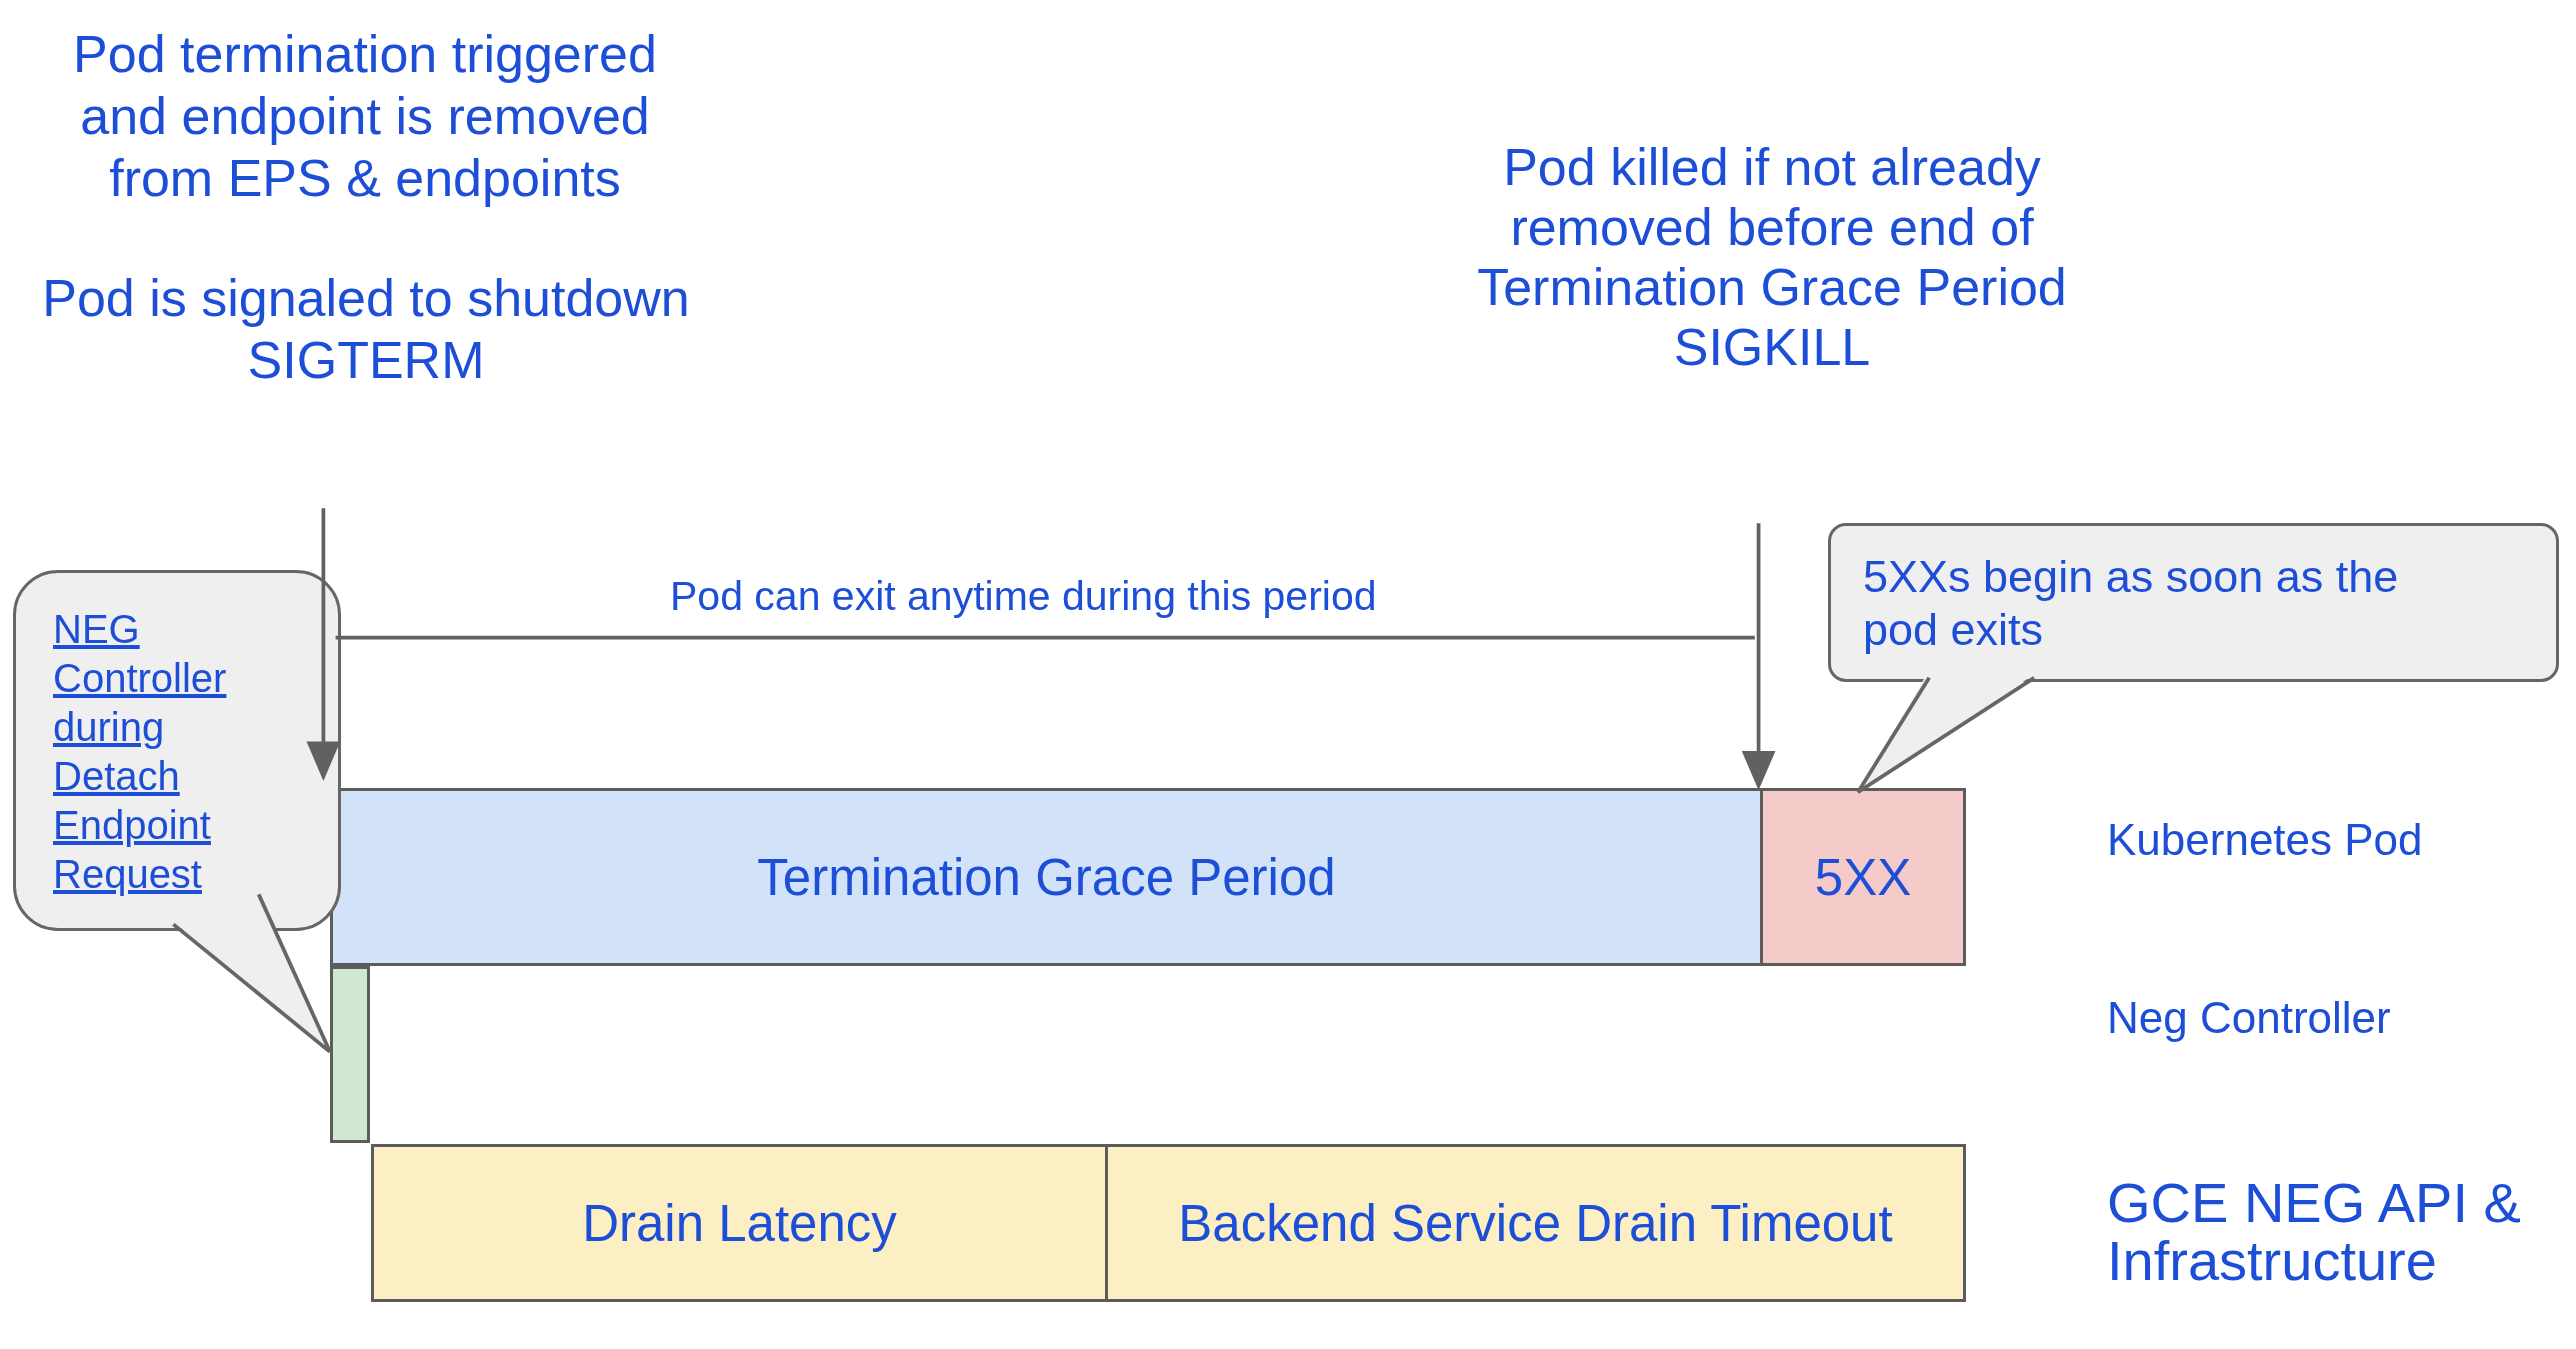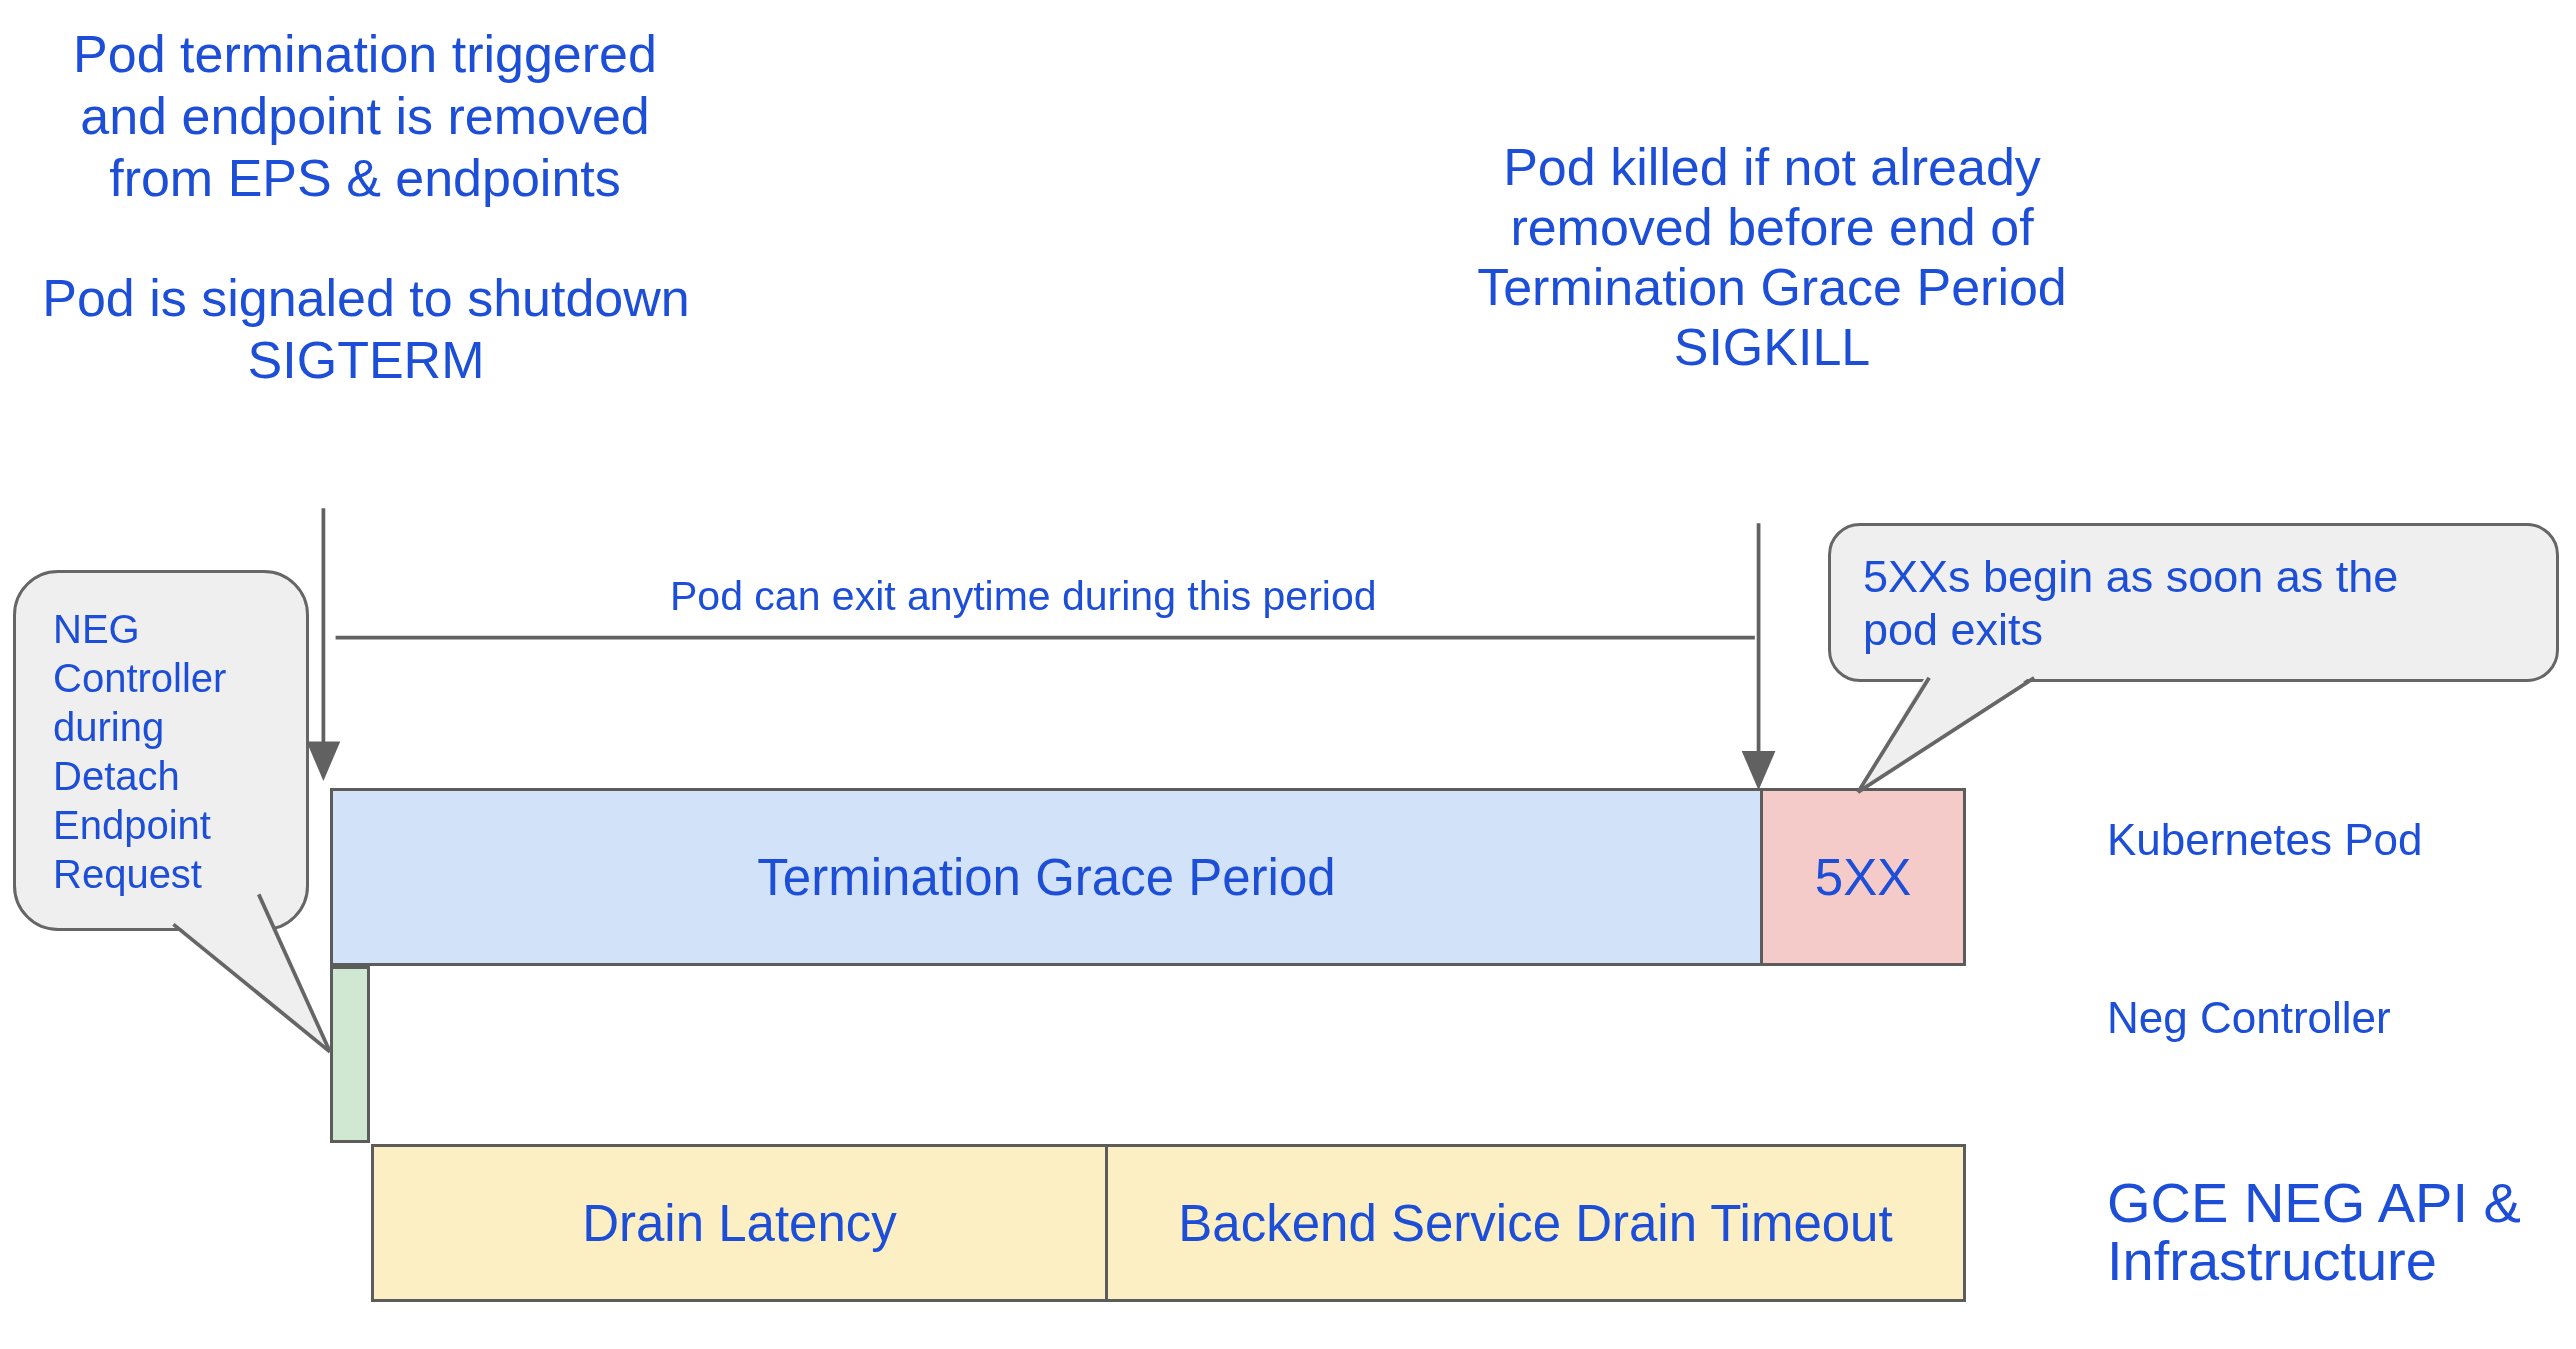--- a/index.html
+++ b/index.html
@@ -18,21 +18,21 @@
     display:flex; align-items:center; justify-content:center;
     font-size:51px; box-sizing:border-box; white-space:nowrap;
   }
   .bar-divider { border-right:3.7px solid #5c5c5c; }
   .mini-bar { position:absolute; box-sizing:border-box; border:3.7px solid #5c5c5c; }
   .bubble {
     position:absolute; box-sizing:border-box; background:#efefef;
     border:3.7px solid #666666;
   }
   .bubble-left { border-radius:45px; font-size:40px; line-height:49px; padding:32px 9.4px 0 37px; }
-  .bubble-right { border-radius:32px; font-size:45px; line-height:53px; padding:24.4px 19px 0 32px; }
+  .bubble-right { border-radius:18px; font-size:45px; line-height:53px; padding:24.4px 19px 0 32px; }
   .lane-label { position:absolute; font-size:44px; line-height:60px; white-space:nowrap; }
   .lane-label.two-line { line-height:58px; font-size:56px; }
   svg.overlay { position:absolute; left:0; top:0; pointer-events:none; }
 </style>
 </head>
 <body>
 
 <div class="canvas">
 
   <div class="note" style="left:37px; top:23.4px; width:656px;">
@@ -67,21 +67,21 @@
     <div class="bar-cell" style="flex: 1 1 0%; background-color: rgb(252, 239, 195);">Backend Service Drain Timeout</div>
   </div>
 
   <div class="lane-label" style="left:2107px; top:810px;">Kubernetes Pod</div>
   <div class="lane-label" style="left:2107px; top:988px;">Neg Controller</div>
   <div class="lane-label two-line" style="left:2107px; top:1174px;">
     <div>GCE NEG API &amp;</div>
     <div>Infrastructure</div>
   </div>
 
-  <div class="bubble bubble-left" style="left:13px; top:570px; width:296px; height:361px;">
+  <div class="bubble bubble-left" style="left:13px; top:570px; width:328px; height:361px;text-decoration:underline;">
     <div>NEG</div>
     <div>Controller</div>
     <div>during</div>
     <div>Detach</div>
     <div>Endpoint</div>
     <div>Request</div>
   </div>
 
   <div class="bubble bubble-right" style="left:1828px; top:523px; width:731px; height:159px;">
     <div>5XXs begin as soon as the</div>

